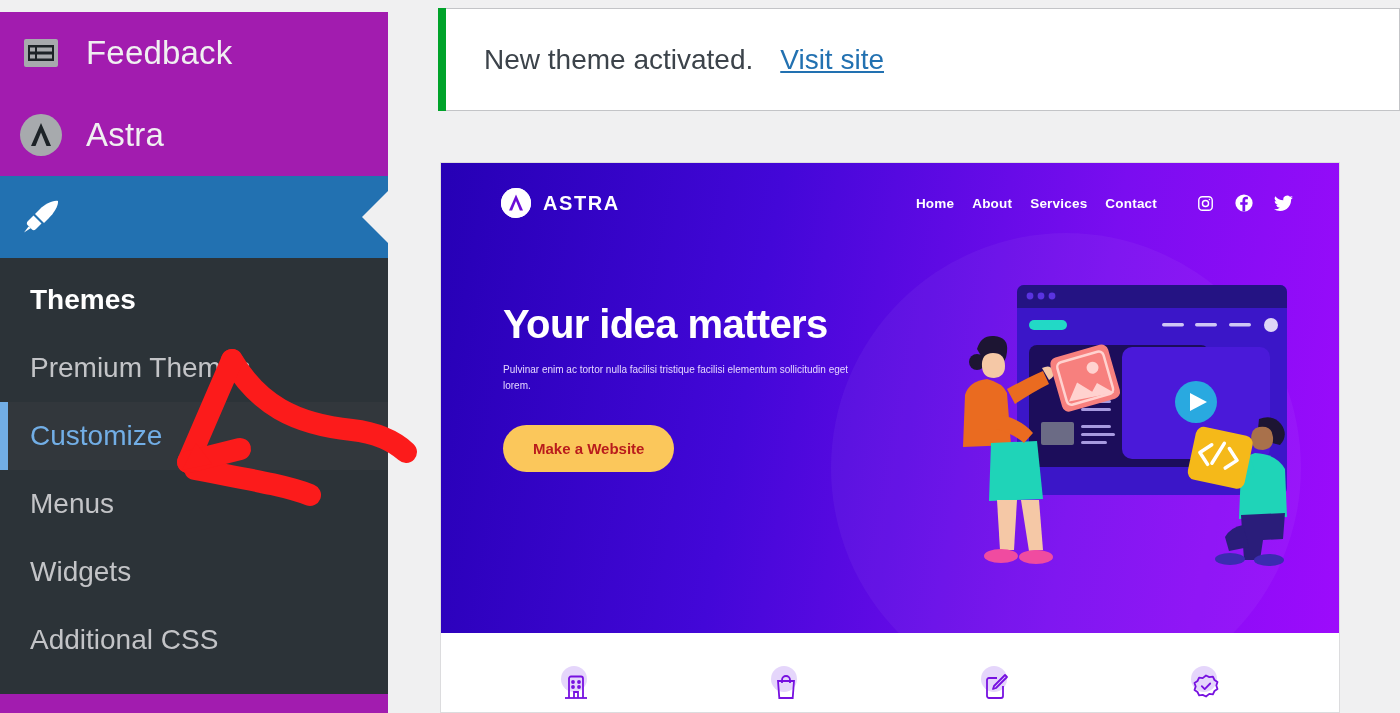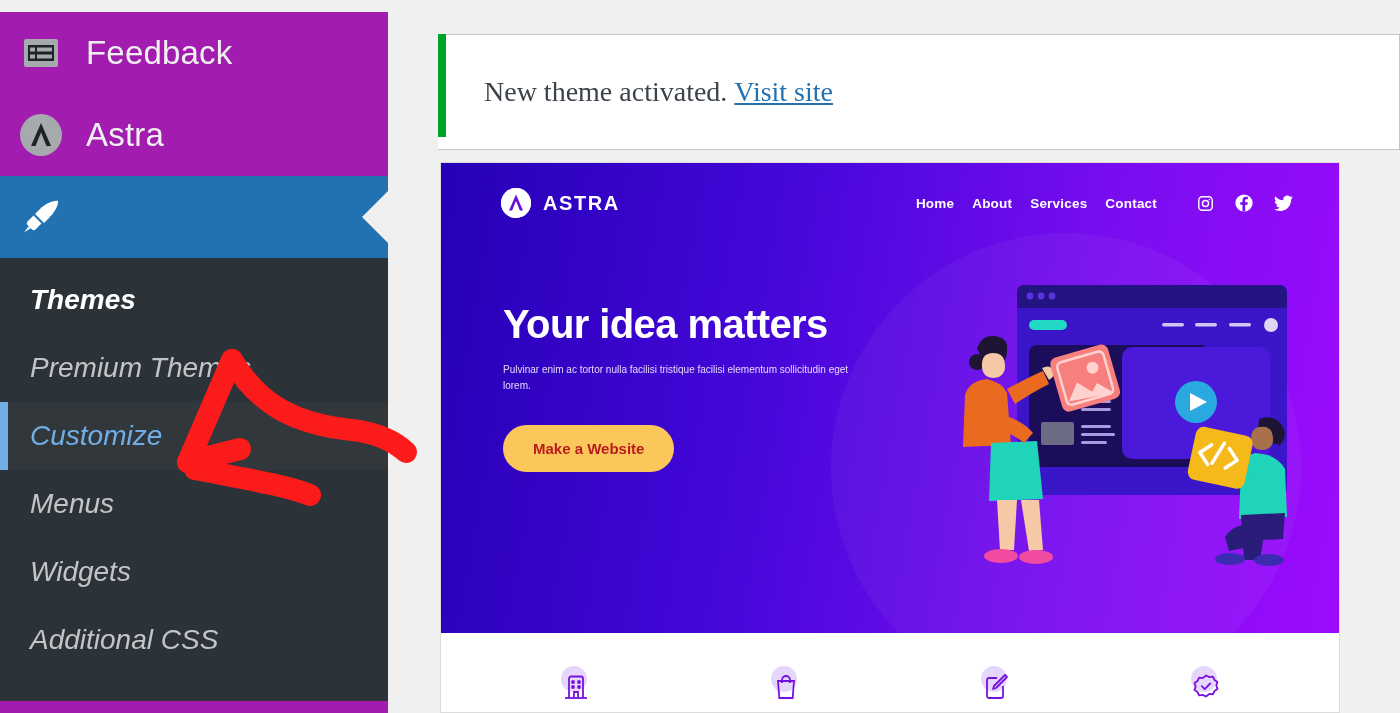--- a/index.html
+++ b/index.html
@@ -50,22 +50,21 @@
     transform: translateY(-50%);
     border-style: solid;
     border-width: 26px 26px 26px 0;
     border-color: transparent #f0f0f1 transparent transparent;
   }
 
   
   #submenu {
     background: #2c3338;
     padding-top: 8px;
-    padding-bottom: 27px;
-    font-style: italic;
+    padding-bottom: 20px;
   }
   .sub-item {
     position: relative;
     display: block;
     height: 68px;
     line-height: 68px;
     padding-left: 30px;
     font-size: 28px;
     color: #c3c4c7;
     text-decoration: none;
@@ -83,27 +82,27 @@
     background: #72aee6;
   }
 
   
   #content {
     position: absolute; left: 388px; top: 0;
     width: 1012px; height: 713px;
     background: #f0f0f1;
   }
   #notice {
-    position: absolute; left: 50px; top: 34px;
+    position: absolute; left: 50px; top: 8px;
     right: 0;
-    height: 116px;
+    height: 103px;
     background: #fff;
     border: 1px solid #c3c4c7;
     border-left: 0;
-    display: flex; align-items: center; font-family: Liberation Serif, serif;
+    display: flex; align-items: center;
   }
   #notice .bar {
     position: absolute; left: 0; top: -1px;
     width: 8px; height: 103px;
     background: #00a32a;
   }
   #notice .ntext {
     margin-left: 46px;
     font-size: 28px;
     color: #3c434a;
@@ -279,21 +278,21 @@
       <a class="sub-item" href="#">Additional CSS</a>
     </div>
 
   </div>
 
   <div id="content">
 
     <div id="notice">
       <span class="bar"></span>
       <span class="ntext">New theme activated.</span>
-      <a class="nlink" href="#" style="margin-left:7px">Visit site</a>
+      <a class="nlink" href="#" style="margin-left:27px">Visit site</a>
     </div>
 
     <div id="preview">
 
       <div id="hero">
         <div class="bg-circle"></div>
 
         <div id="hero-nav">
           <div class="brand">
             <span class="brand-mark">

